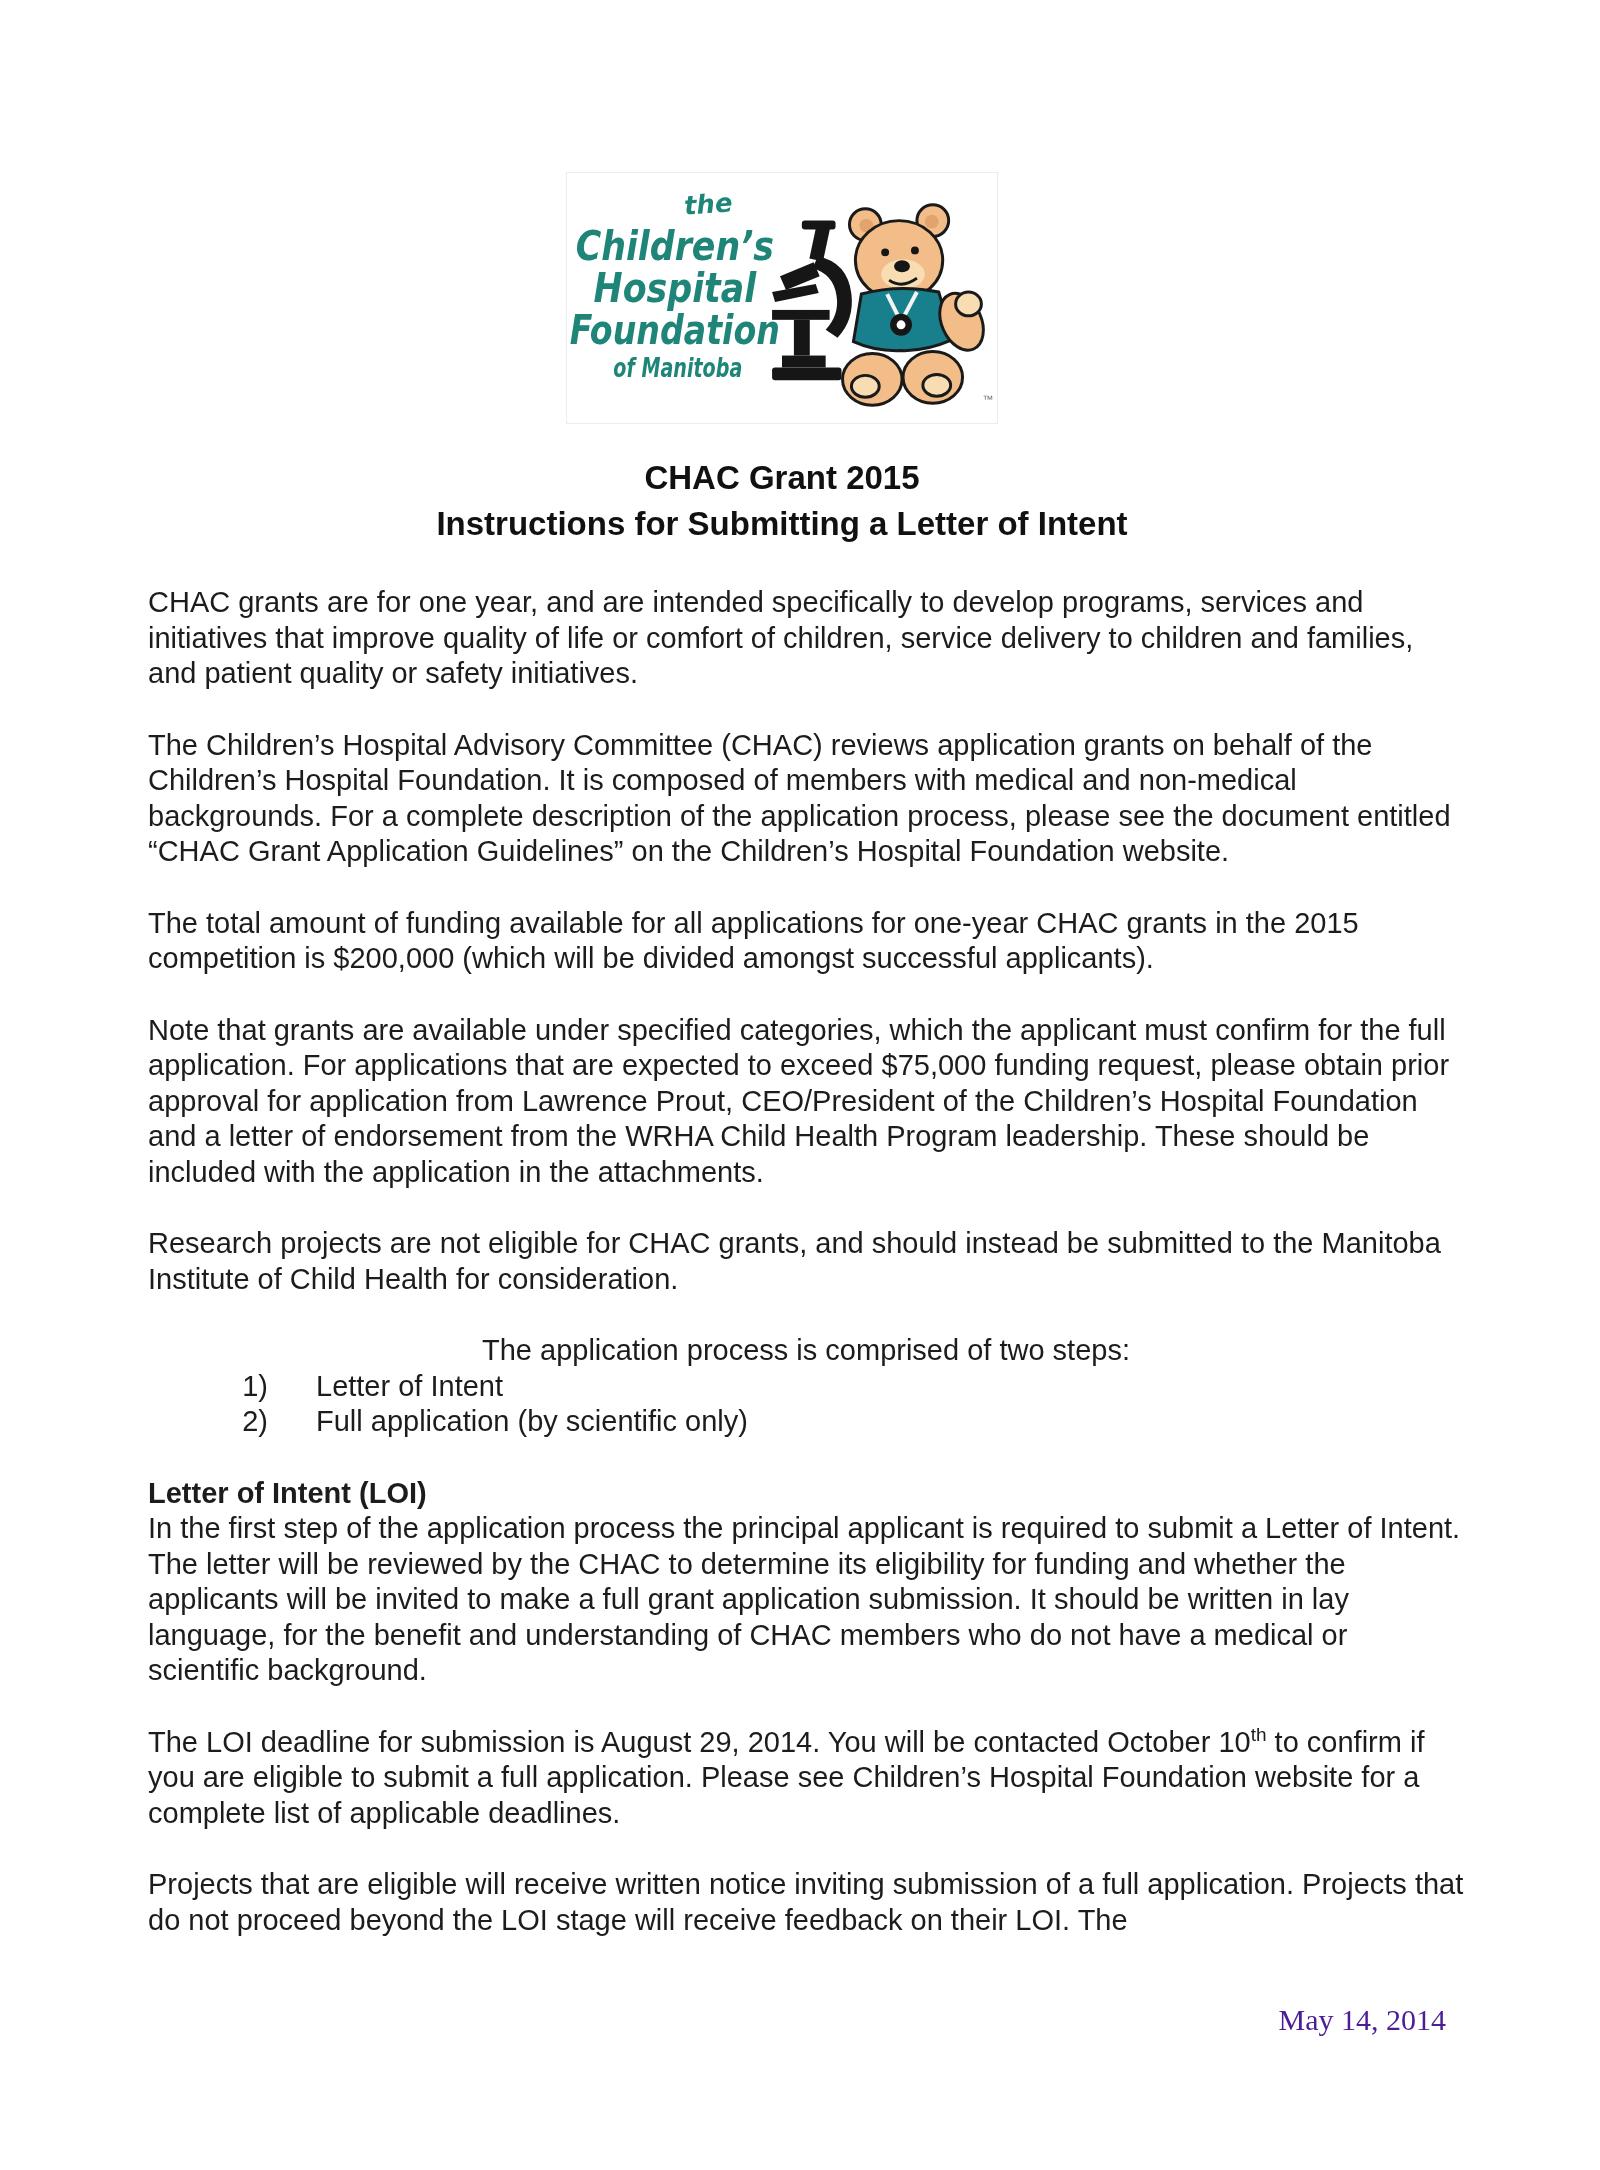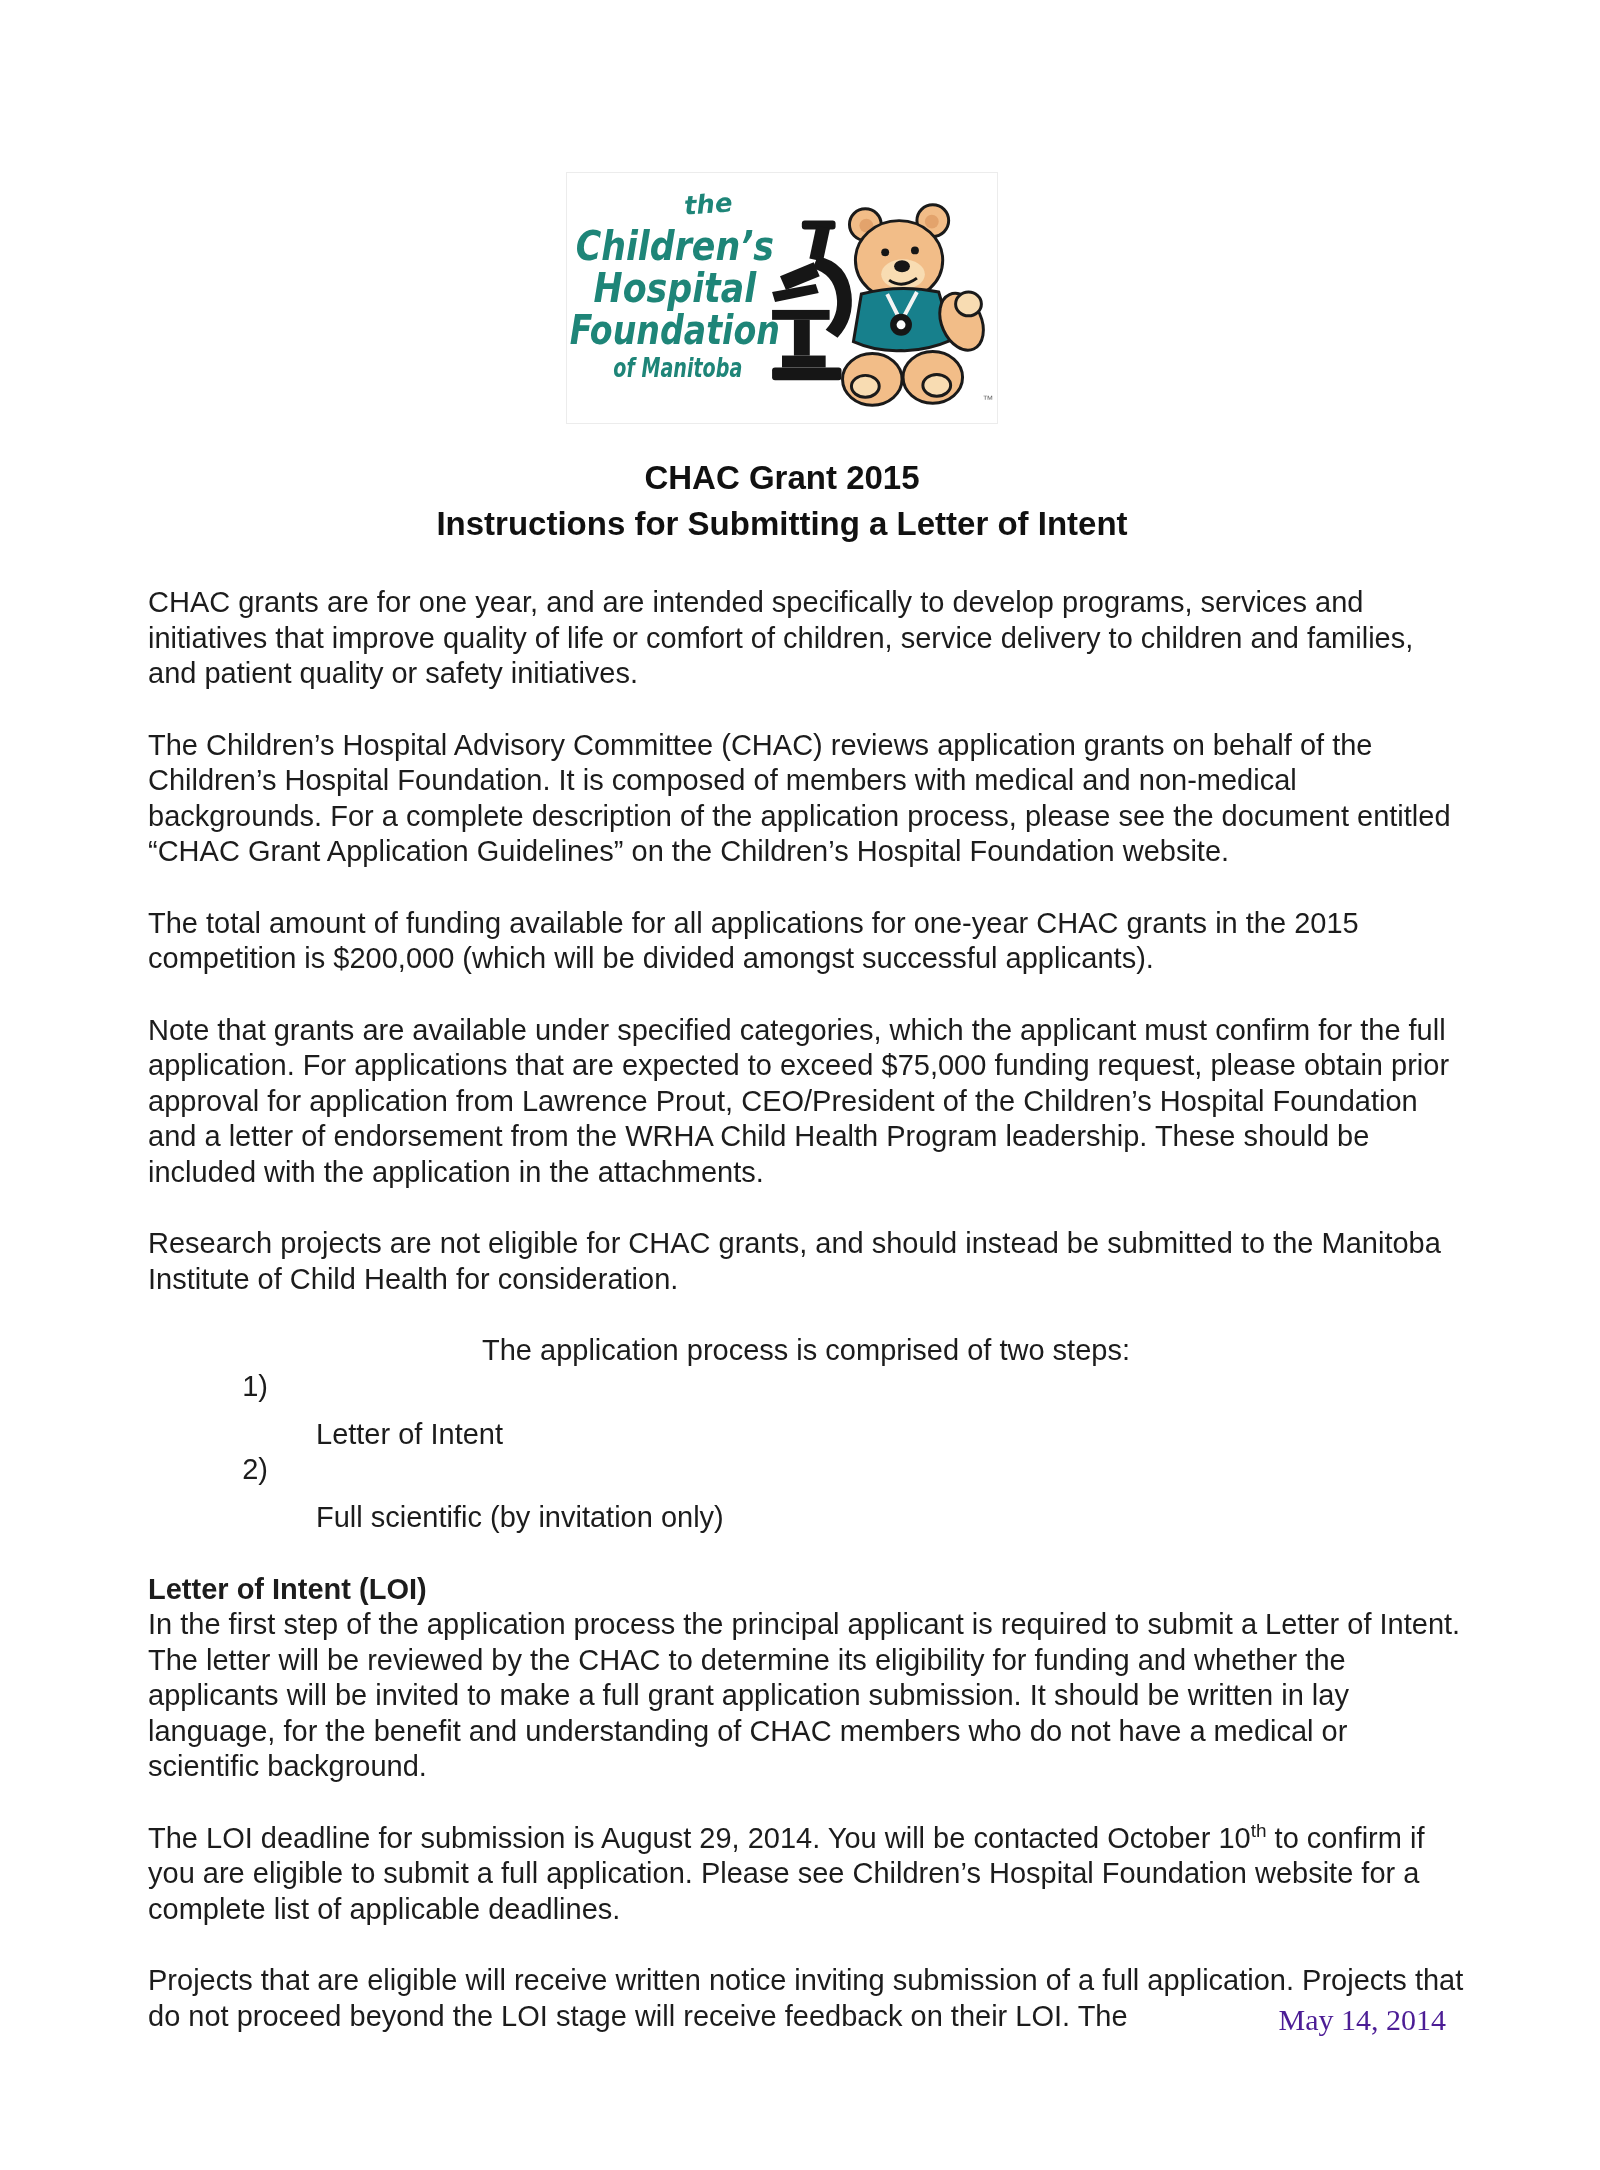--- a/index.html
+++ b/index.html
@@ -38,21 +38,21 @@
     width:1316px;
     font-size:29px; line-height:35.5px;
     color:#1c1c1c;
     text-align:left;
   }
   .content p { margin:0 0 36px 0; }
   .steps-intro { margin-bottom:0 !important;text-align:center; }
   ol.steps { list-style:none; margin:0 0 36px 0; }
   ol.steps li { display:flex; }
   ol.steps .num   { width:72px; text-align:right; padding-right:0; margin-left:48px; }
-  ol.steps .label { margin-left:48px;margin-top:48px; }
+  ol.steps .label { margin-left:48px; }
   .section-heading { font-weight:bold; margin-bottom:0 !important; }
   sup.ord { font-size:19px; vertical-align:super; line-height:0; }
 
   
   .footer-date {
     position:absolute; top:2003px; right:154px;
     font-family:"Liberation Serif","DejaVu Serif",serif;
     font-size:30px; color:#4c1d95;
   }
 </style>
@@ -138,21 +138,21 @@
     <p>Research projects are not eligible for CHAC grants, and should instead be submitted to the Manitoba Institute of Child Health for consideration.</p>
 
     <p class="steps-intro">The application process is comprised of two steps:</p>
     <ol class="steps">
       <li>
         <span class="num">1)</span>
         <span class="label">Letter of Intent</span>
       </li>
       <li>
         <span class="num">2)</span>
-        <span class="label">Full scientific (by invitation only)</span>
+        <span class="label">Full application (by scientific only)</span>
       </li>
     </ol>
 
     <p class="section-heading">Letter of Intent (LOI)</p>
     <p>In the first step of the application process the principal applicant is required to submit a Letter of Intent.  The letter will be reviewed by the CHAC to determine its eligibility for funding and whether the applicants will be invited to make a full grant application submission. It should be written in lay language, for the benefit and understanding of CHAC members who do not have a medical or scientific background.</p>
 
     <p><span>The LOI deadline for submission is August 29, 2014. You will be contacted October 10</span><sup class="ord">th</sup><span> to confirm if you are eligible to submit a full application.  Please see Children’s Hospital Foundation website for a complete list of applicable deadlines.</span></p>
 
     <p>Projects that are eligible will receive written notice inviting submission of a full application. Projects that do not proceed beyond the LOI stage will receive feedback on their LOI. The</p>
 

